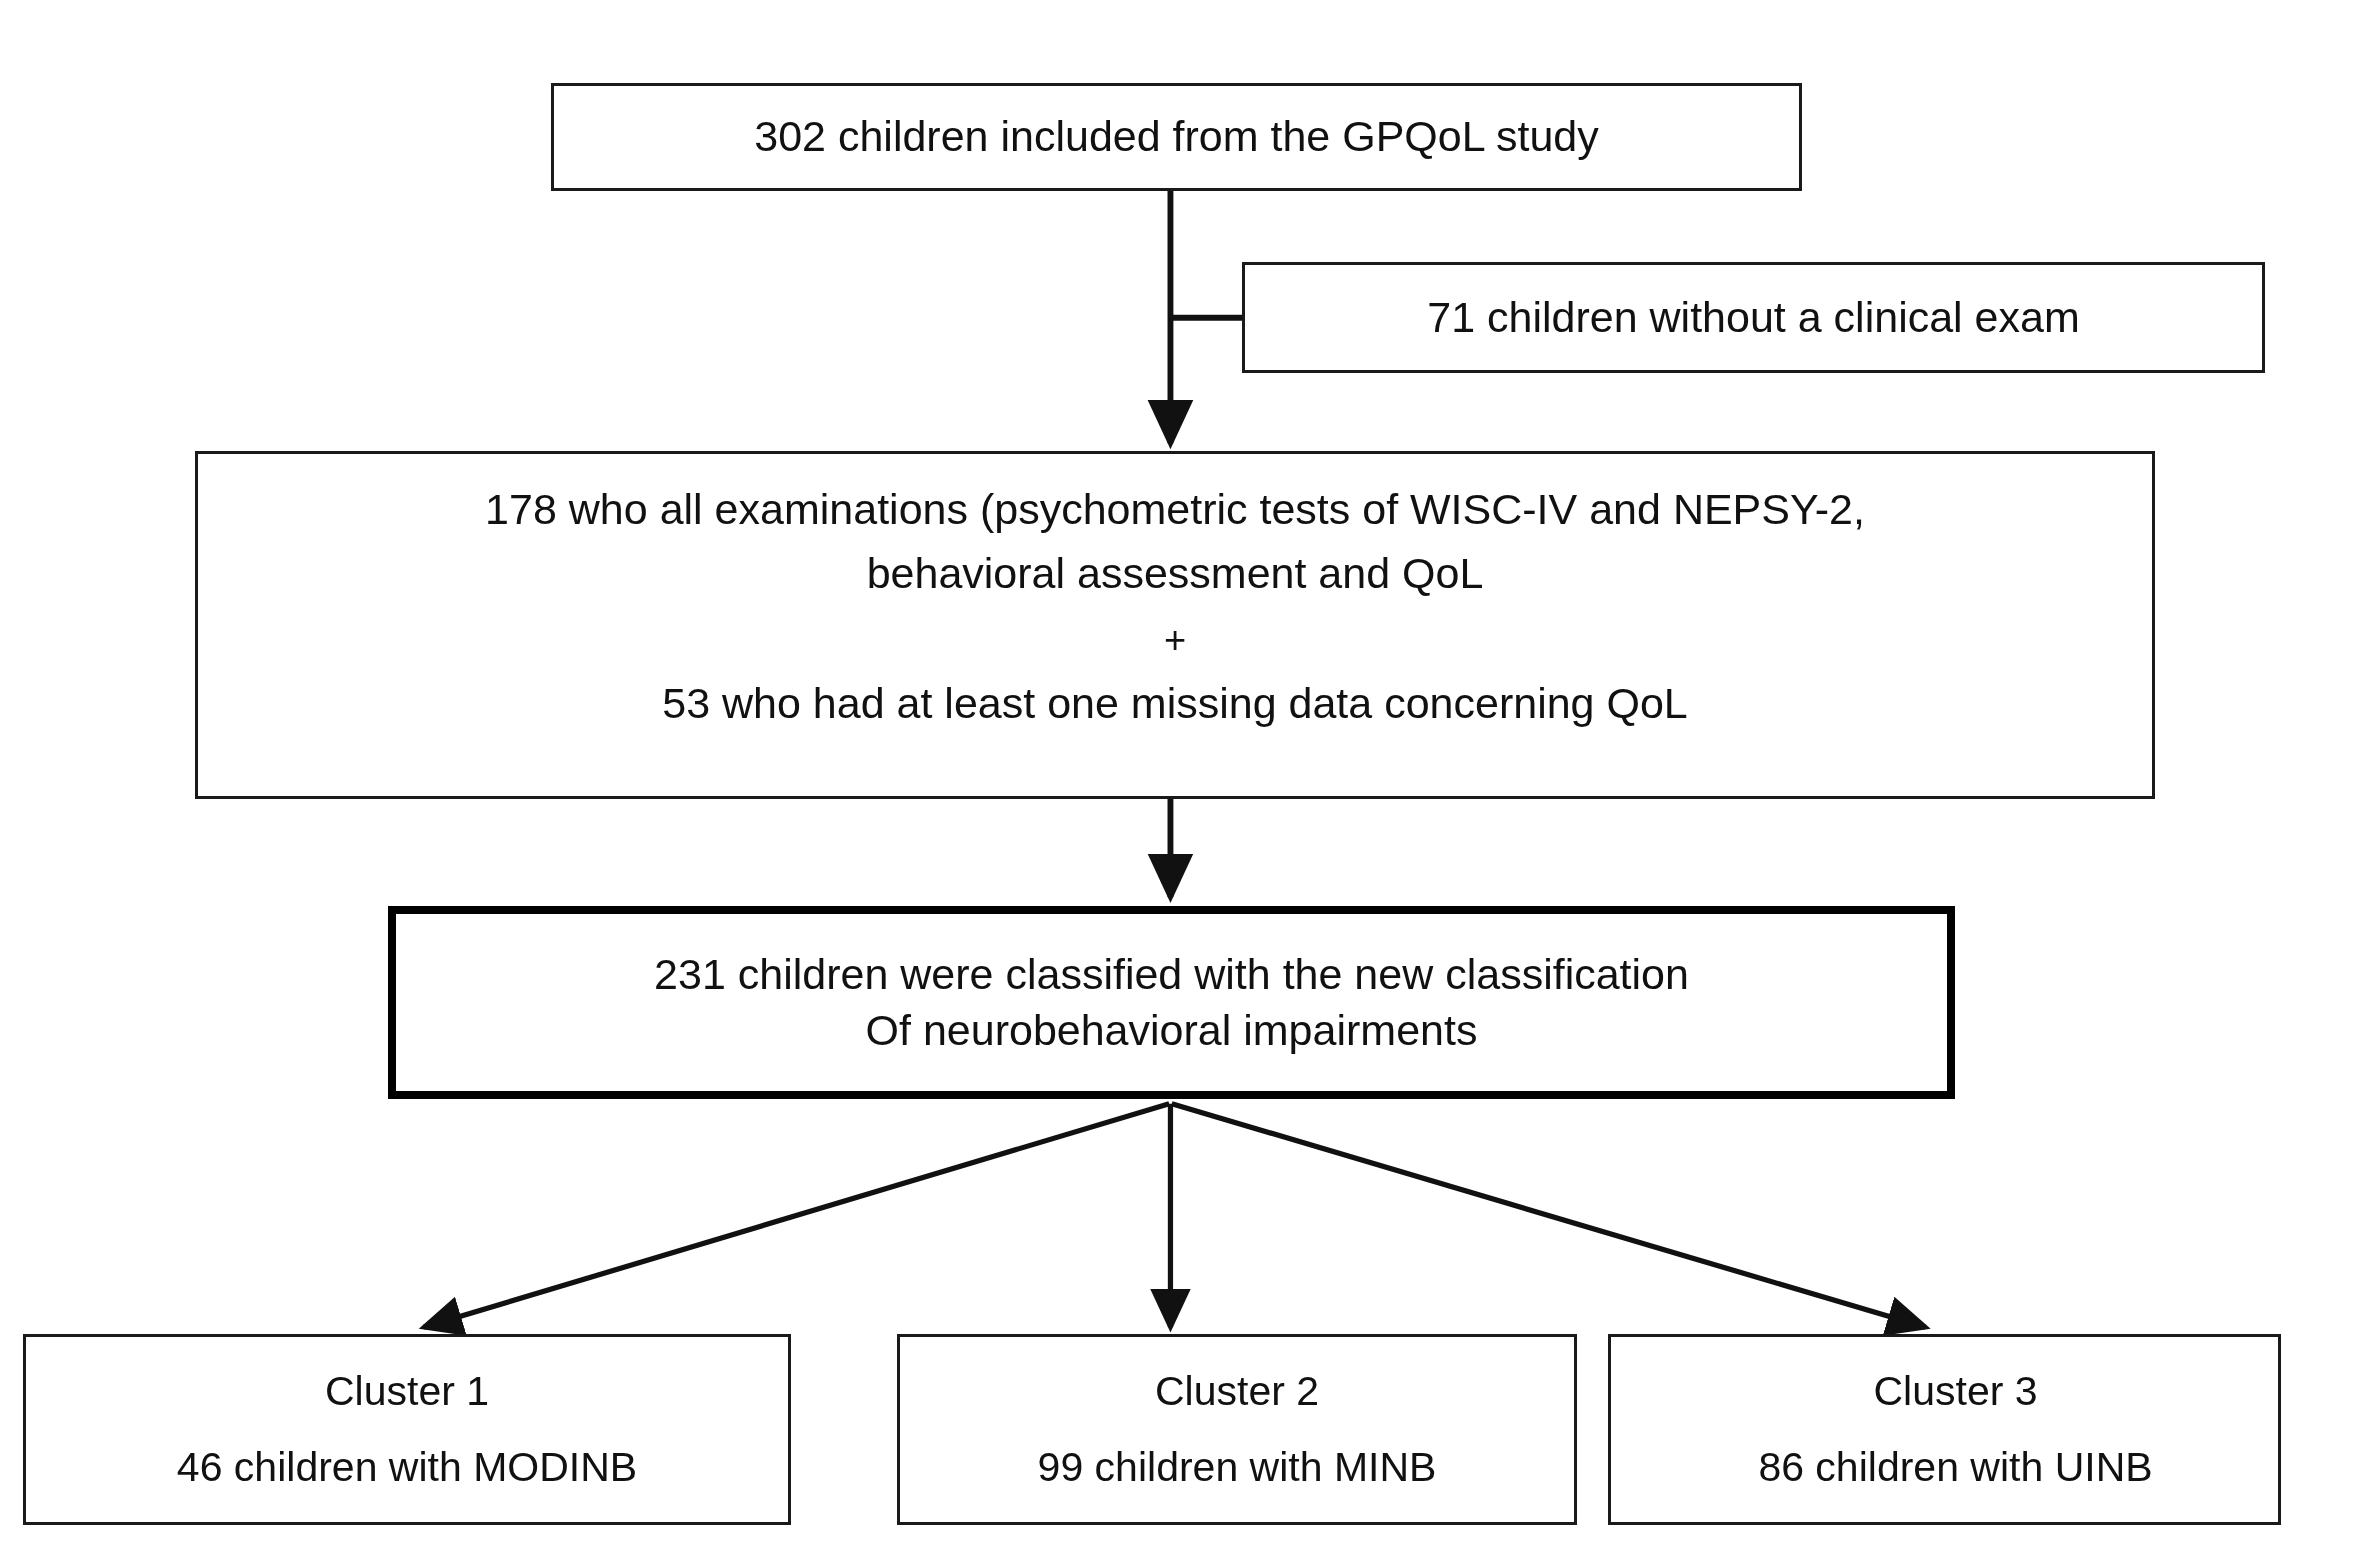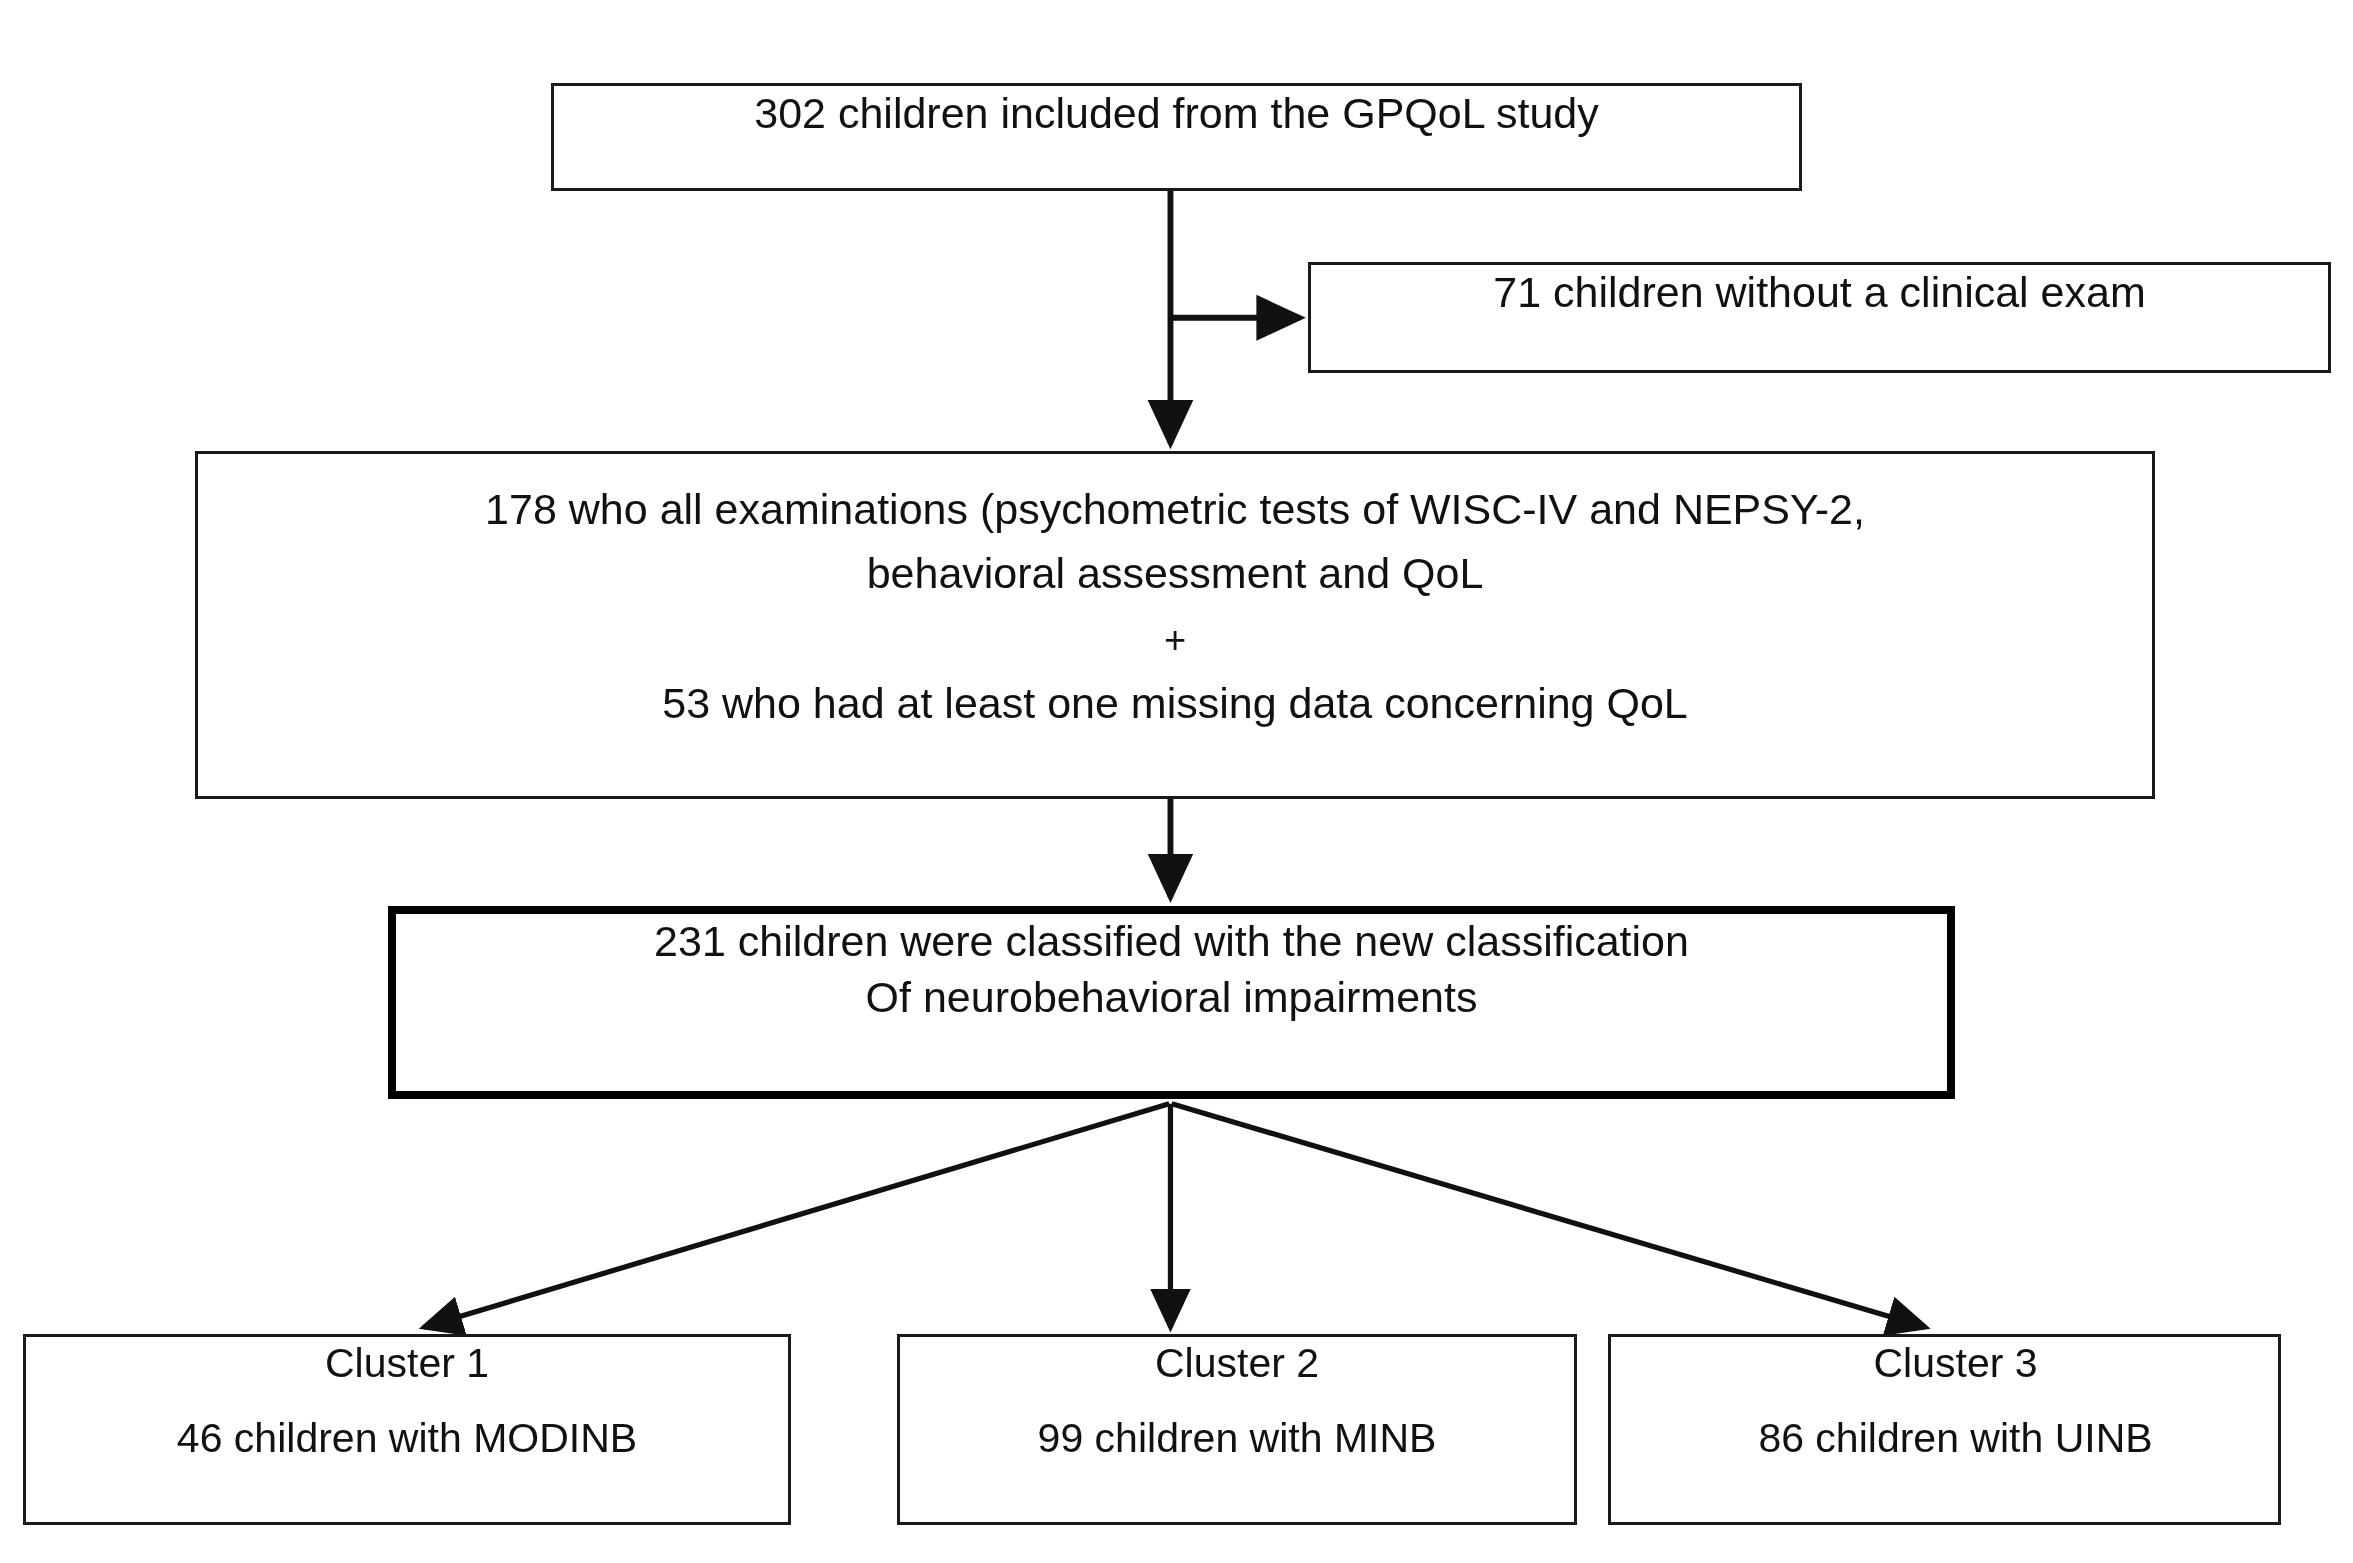--- a/index.html
+++ b/index.html
@@ -19,21 +19,21 @@
     overflow: hidden;
   }
   .node {
     position: absolute;
     box-sizing: border-box;
     background: #ffffff;
     border: 3.9px solid #1a1a1a;
     display: flex;
     flex-direction: column;
     align-items: center;
-    justify-content: flex-start;
+    justify-content: center;
     text-align: center;
     color: #111111;
     font-weight: 400;
     line-height: 1.30;
     z-index: 3;
   }
   .node.heavy {
     border-width: 8.5px;
     border-color: #000000;
   }
@@ -41,21 +41,21 @@
     display: block;
     white-space: nowrap;
   }
   
   #node-source {
     left: 551px;  top: 83px;
     width: 1251px; height: 108px;
     font-size: 43px;
   }
   #node-excluded {
-    left: 1308px; top: 262px;
+    left: 1242px; top: 262px;
     width: 1023px; height: 111px;
     font-size: 43px;
   }
   #node-eligible {
     left: 195px;  top: 451px;
     width: 1960px; height: 348px;
     font-size: 43px;
     justify-content: flex-start;
     padding-top: 24px;
   }

